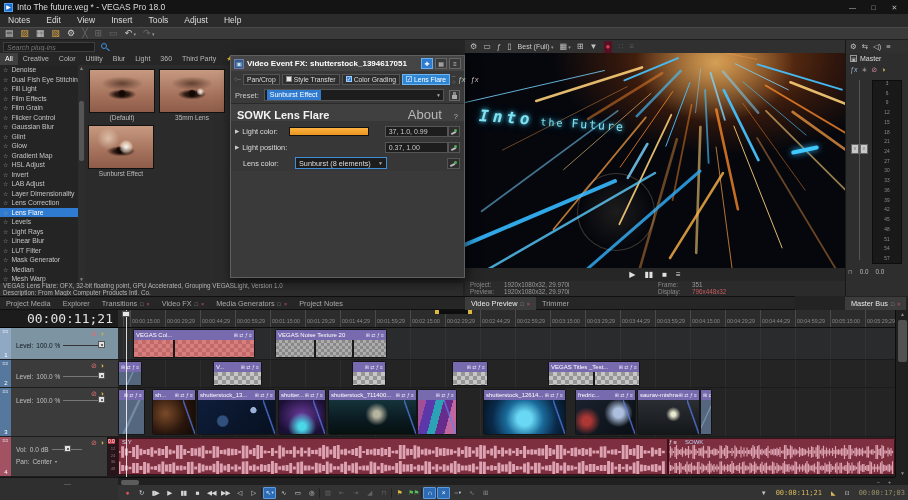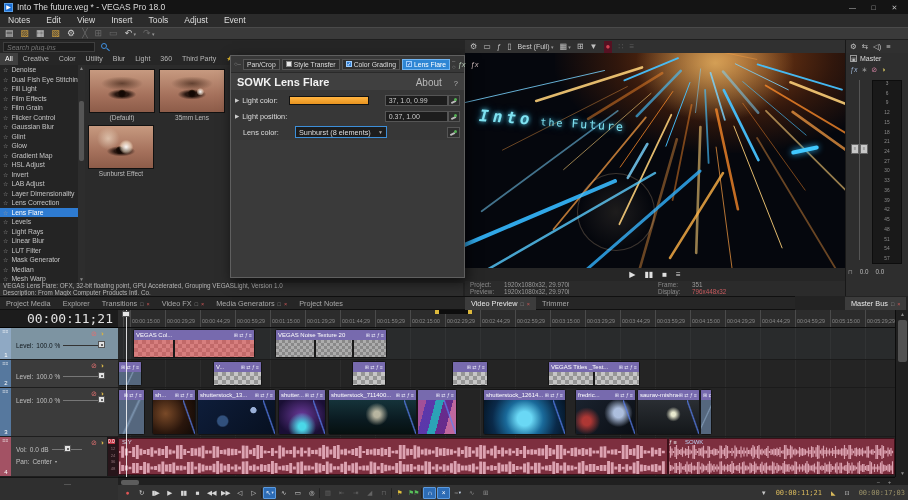--- a/index.html
+++ b/index.html
@@ -81,21 +81,21 @@
   .fxd-chain .fxri{color:#c9b6b6;font-style:italic;font-size:7.5px;margin-left:3px;}
   .fxd-preset{height:16px;display:flex;align-items:center;gap:5px;padding:0 4px;font-size:7.5px;color:#ccc;background:#3a3a3a;}
   .dd{flex:1;height:12px;background:#1d1d1d;border:1px solid #555;display:flex;align-items:center;padding:0 2px;font-size:7px;}
   .ddval{background:#2e7bd1;color:#fff;padding:0 3px;line-height:10px;}
   .ddarrow{margin-left:auto;color:#aaa;font-size:5px;}
   .saveico{width:11px;height:11px;background:#3a3a3a;border:1px solid #666;position:relative;}
   .saveico::after{content:"";position:absolute;left:2px;bottom:1px;width:5px;height:4px;background:#aaa;}
   .saveico::before{content:"";position:absolute;left:3px;top:1px;width:3px;height:3px;background:#888;}
   .fxd-plugtitle{height:18px;display:flex;align-items:baseline;padding:3px 6px 0;background:#404040;border-top:1px solid #2a2a2a;}
   .plugname{font-size:11px;font-weight:bold;color:#f2f2f2;}
-  .about{margin-left:auto;font-size:10px;color:#b8b8b8;text-align:right;}
+  .about{margin-left:auto;font-size:13px;color:#b8b8b8;text-align:right;}
   .qmark{font-size:7.5px;color:#b8b8b8;margin-left:12px;}
   .fxd-params{background:#373737;padding-top:2px;}
   .prow{display:flex;align-items:center;height:16px;padding:0 4px;font-size:7.3px;color:#ddd;}
   .exp{width:8px;color:#ccc;font-size:5.5px;visibility:hidden;}
   .prow.expand .exp{visibility:visible;}
   .pname{width:52px;white-space:nowrap;}
   .pctrl{width:92px;flex-shrink:0;display:flex;align-items:center;}
   .swatch{display:none;width:80px;height:9px;border:1px solid #111;}
   .prow.color .swatch{display:block;}
   .pdd{display:none;width:128px;height:12px;background:#1d1d1d;border:1px solid #3d8fd9;align-items:center;padding:0 3px;color:#ddd;}
@@ -263,21 +263,21 @@
   </div>
 
   <div class="menubar r">
 
   <div class="menu-item">Notes</div>
       <div class="menu-item">Edit</div>
       <div class="menu-item">View</div>
       <div class="menu-item">Insert</div>
       <div class="menu-item">Tools</div>
       <div class="menu-item">Adjust</div>
-      <div class="menu-item">Event</div>
+      <div class="menu-item">Help</div>
     </div>
 
   <div class="toolbar r">
 
   <span class="tico">▤</span>
       <span class="tico c-gold">▨</span>
       <span class="tico">▦</span>
       <span class="tico c-gold">▧</span>
       <span class="tico">⚙</span>
       <span class="tico dim">╳</span>
@@ -422,20 +422,29 @@
         </div>
       </div>
   </div>
 
   <div class="info-strip r">
     <div>VEGAS Lens Flare: OFX, 32-bit floating point, GPU Accelerated, Grouping VEGASLight, Version 1.0</div>
     <div>Description: From Magix Computer Products Intl. Co.</div>
   </div>
 
   <div class="fx-dialog r">
+    <div class="fxd-header">
+      <span class="hico">▣</span>
+      <span class="hname"><span>Video Event FX:</span> <span>shutterstock_1394617051</span></span>
+      <span style="margin-left:auto;display:flex;gap:2px;">
+        <span class="hbtn blue">✚</span>
+        <span class="hbtn">▦</span>
+        <span class="hbtn">≡</span>
+      </span>
+    </div>
     <div class="fxd-chain">
       <span class="node">○–</span>
       <span style="display:flex;gap:2px;align-items:center;">
 
       <span class="chip plain">
             <span>Pan/Crop</span>
           </span>
           <span class="chip off">
             <span class="cb"></span>
             <span>Style Transfer</span>
@@ -445,20 +454,28 @@
             <span>Color Grading</span>
           </span>
           <span class="chip on active">
             <span class="cb"></span>
             <span>Lens Flare</span>
           </span>
         </span>
       <span class="node">–○</span>
       <span class="fxai">ƒx</span>
       <span class="fxri">ƒx</span>
+    </div>
+    <div class="fxd-preset">
+      <span>Preset:</span>
+      <span class="dd">
+        <span class="ddval">Sunburst Effect</span>
+        <span class="ddarrow">▼</span>
+      </span>
+      <span class="saveico"></span>
     </div>
     <div class="fxd-plugtitle">
       <span class="plugname">SOWK Lens Flare</span>
       <span class="about">About</span>
       <span class="qmark">?</span>
     </div>
     <div class="fxd-params">
 
         <div class="prow color expand">
           <span class="exp">▶</span>

